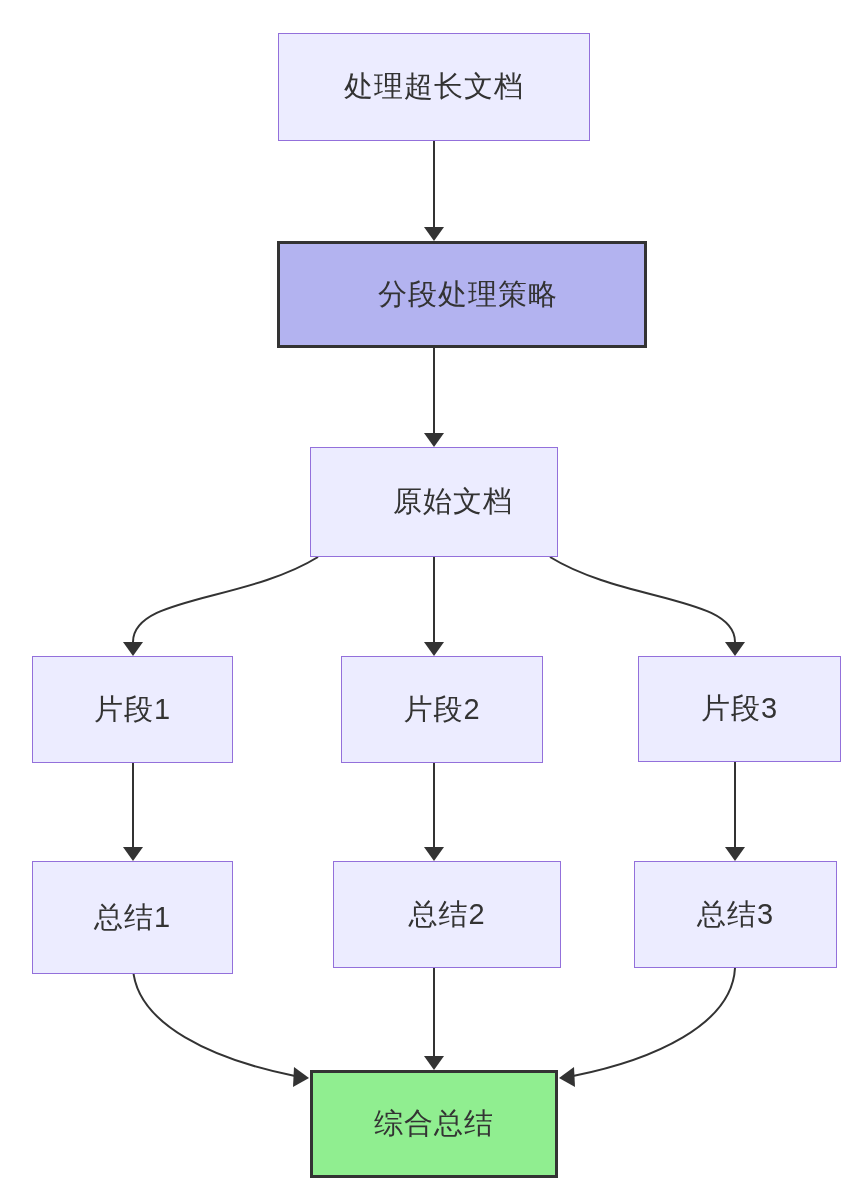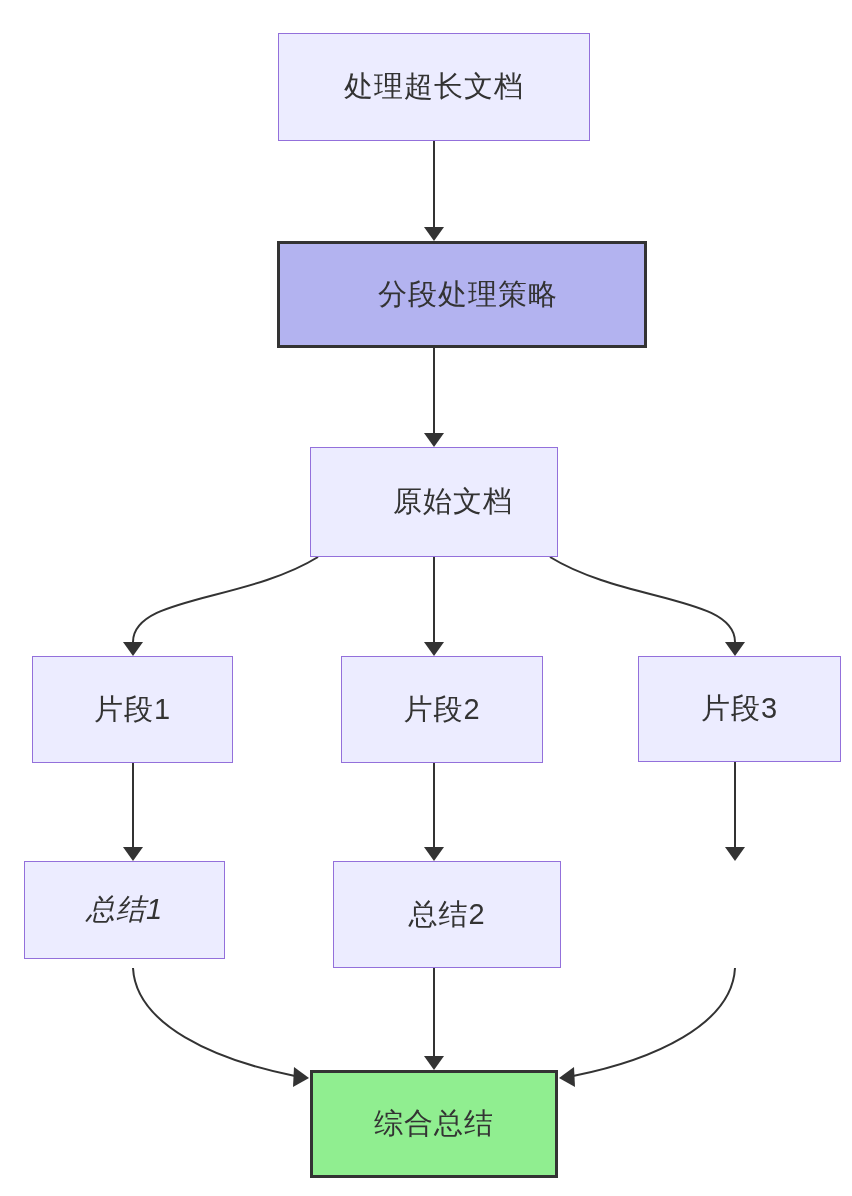--- a/index.html
+++ b/index.html
@@ -118,20 +118,21 @@
   <div class="node highlight" style="left:277px; top:241px; width:370px; height:107px;padding-left:12px;">分段处理策略</div>
 
   <div class="node" style="left:310px; top:447px; width:248px; height:110px;padding-left:38px;">原始文档</div>
 
   <div class="node" style="left:32px;  top:656px; width:201px; height:107px;">片段1</div>
 
   <div class="node" style="left:333px; top:656px; width:202px; height:107px;margin-left:8px;">片段2</div>
 
   <div class="node" style="left:638px; top:656px; width:203px; height:106px;">片段3</div>
 
-  <div class="node" style="left:24px;  top:861px; width:201px; height:98px;font-style:italic;">总结1</div>
+  <div class="node" style="left:32px;  top:861px; width:201px; height:113px;">总结1</div>
 
   <div class="node" style="left:333px; top:861px; width:228px; height:107px;">总结2</div>
 
+  <div class="node" style="left:634px; top:861px; width:203px; height:107px;">总结3</div>
 
   <div class="node result" style="left:310px; top:1070px; width:248px; height:108px;">综合总结</div>
 
 </div>
 
 </body></html>

